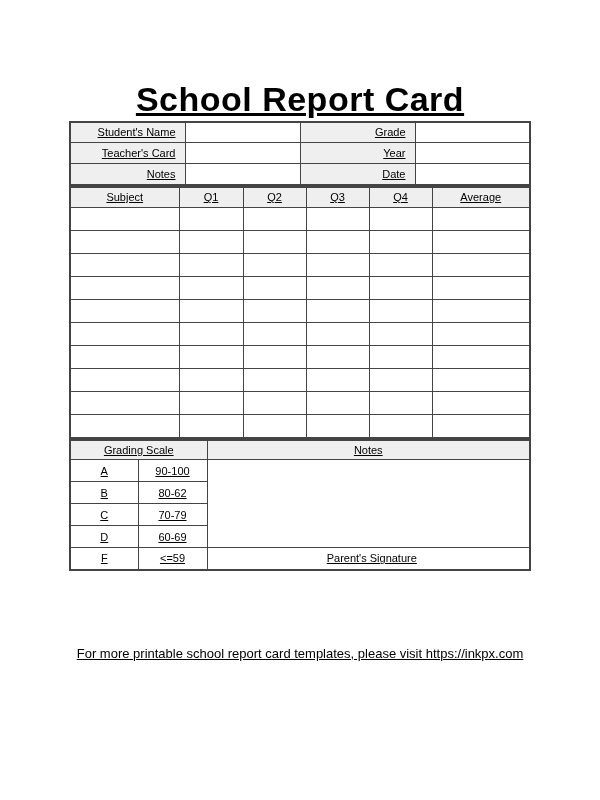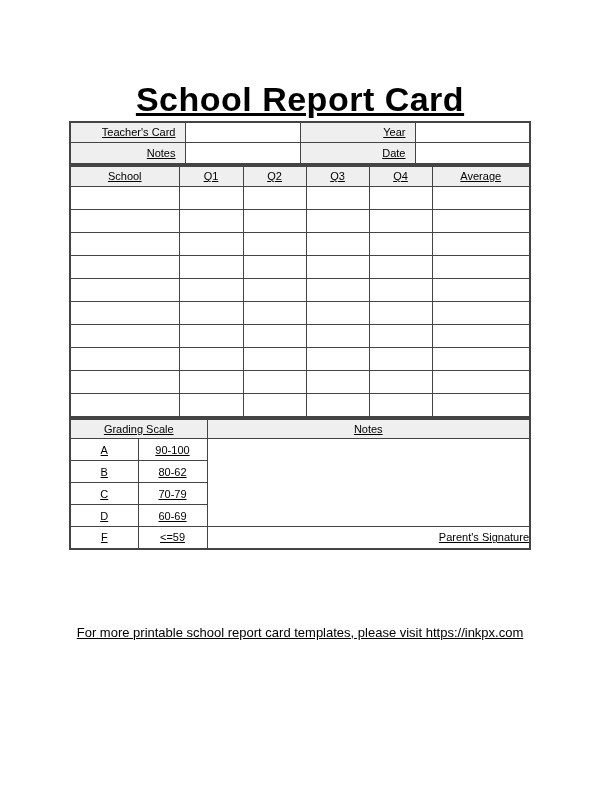--- a/index.html
+++ b/index.html
@@ -57,21 +57,21 @@
   
   .scale-table { margin-top: 11px; }
   .scale-table th {
     height: 20px;
     background: #efefef;
     text-align: center;
   }
   .scale-table td { height: 22px; text-align: center; }
   .scale-table td.notes-cell { background: #ffffff; }
   .scale-table td.sig-cell {
-    text-align: right;
+    text-align: center;
     padding-left: 7px;
   }
   
   .footer {
     margin-top: 75px;
     text-align: center;
     font-size: 13px;
   }
 </style>
 </head>
@@ -82,20 +82,26 @@
   <h1 class="title">School Report Card</h1>
 
   <table class="tbl info-table">
     <colgroup>
       <col style="width:115px">
         <col style="width:115px">
         <col style="width:115px">
         <col style="width:115px">
     </colgroup>
     <tbody>
+      <tr>
+        <td class="lbl">Student's Name</td>
+        <td class="val"></td>
+        <td class="lbl">Grade</td>
+        <td class="val"></td>
+      </tr>
       <tr>
         <td class="lbl">Teacher's Card</td>
         <td class="val"></td>
         <td class="lbl">Year</td>
         <td class="val"></td>
       </tr>
       <tr>
         <td class="lbl">Notes</td>
         <td class="val"></td>
         <td class="lbl">Date</td>
@@ -108,21 +114,21 @@
     <colgroup>
       <col style="width:109px">
         <col style="width:64px">
         <col style="width:63px">
       <col style="width:63px">
         <col style="width:63px">
         <col style="width:98px">
     </colgroup>
     <thead>
       <tr>
-        <th>School</th>
+        <th>Subject</th>
         <th>Q1</th>
         <th>Q2</th>
         <th>Q3</th>
         <th>Q4</th>
         <th>Average</th>
       </tr>
     </thead>
     <tbody>
         <tr>
           <td></td>

